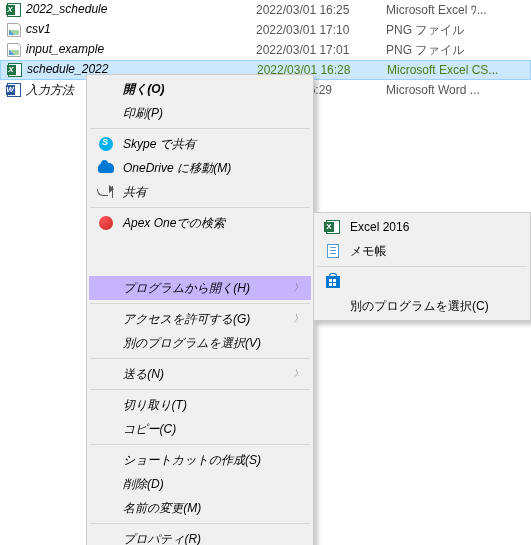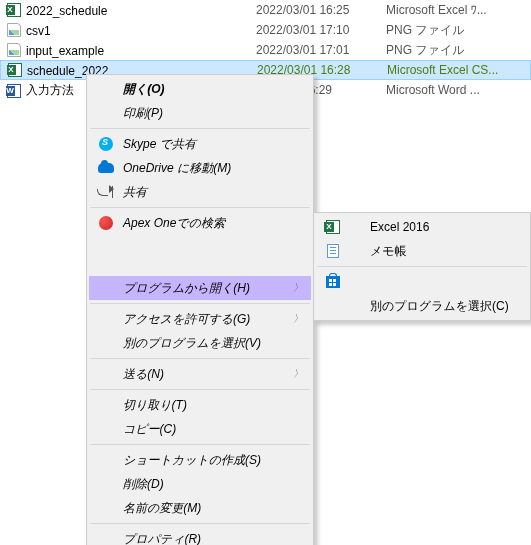--- a/index.html
+++ b/index.html
@@ -2,36 +2,36 @@
 <html><head>
 <meta charset="utf-8">
 <style>
 * { margin: 0; padding: 0; box-sizing: border-box; font-family: "Yu Gothic UI", "Meiryo", sans-serif; font-size: 12px; }
 body { background: #fff; width: 531px; height: 545px; overflow: hidden; position: relative; }
 
 .file-list { width: 100%; }
 .file-row { display: flex; align-items: center; height: 20px; padding-left: 6px; }
 .file-row.selected { background: #cce8ff; border: 1px solid #99d1ff; }
 .file-icon { width: 16px; height: 16px; margin-right: 4px; flex-shrink: 0; display: inline-flex; align-items: center; justify-content: center; }
-.col-name { width: 250px; display: flex; align-items: flex-end; overflow: hidden; white-space: nowrap; }
+.col-name { width: 250px; display: flex; align-items: flex-start; overflow: hidden; white-space: nowrap; font-style: italic; }
 .col-date { width: 130px; color: #555; }
 .col-type { flex: 1; color: #555; overflow: hidden; white-space: nowrap; text-overflow: ellipsis; }
 .file-row.selected .col-date, .file-row.selected .col-type { color: #4d7c0f; }
 
 .context-menu { position: absolute; left: 86px; top: 74px; width: 228px; background: #f0f0f0; border: 1px solid #ccc; box-shadow: 4px 4px 4px rgba(0,0,0,0.2); padding: 2px; font-style: italic; }
 .menu-item { display: flex; align-items: center; height: 24px; padding: 0 20px 0 8px; cursor: default; position: relative; }
 .menu-item.highlighted { background: #c4b5fd; margin-top: 41px; }
 .menu-icon { width: 18px; height: 18px; margin-right: 8px; display: inline-flex; align-items: center; justify-content: center; flex-shrink: 0; }
 .menu-label { flex: 1; white-space: nowrap; }
 .menu-item.bold .menu-label { font-weight: bold; }
 .menu-arrow { position: absolute; right: 8px; font-size: 10px; color: #555; }
 .menu-sep { height: 1px; background: #d7d7d7; margin: 3px 1px; }
 
 .submenu { position: absolute; left: 313px; top: 212px; width: 218px; background: #f0f0f0; border: 1px solid #ccc; box-shadow: 4px 4px 4px rgba(0,0,0,0.2); padding: 2px; }
-.submenu .menu-item { padding-left: 8px; gap: 20px; }
+.submenu .menu-item { padding-left: 8px; }
 
 
 .ic-excel { background: linear-gradient(#fff,#fff); border: 1px solid #217346; position: relative; width: 14px; height: 14px; }
 .ic-excel::after { content: "X"; position: absolute; left: -3px; top: 1px; background: #217346; color: #fff; font-size: 8px; font-weight: bold; width: 10px; height: 10px; line-height: 10px; text-align: center; }
 .ic-word { background: #fff; border: 1px solid #2b579a; position: relative; width: 14px; height: 14px; }
 .ic-word::after { content: "W"; position: absolute; left: -3px; top: 1px; background: #2b579a; color: #fff; font-size: 8px; font-weight: bold; width: 10px; height: 10px; line-height: 10px; text-align: center; }
 .ic-png { width: 14px; height: 14px; background: #fff; border: 1px solid #aaa; border-top-right-radius: 4px; position: relative; }
 .ic-png::after { content: ""; position: absolute; bottom: 1px; left: 1px; right: 1px; height: 5px; background: linear-gradient(45deg, #5a9bd5 40%, #a5d6a7 40%); }
 .ic-skype { width: 14px; height: 14px; border-radius: 50%; background: #00aff0; position: relative; }
 .ic-skype::after { content: "S"; color: #fff; font-size: 9px; font-weight: bold; position: absolute; left: 3px; top: 0; }

